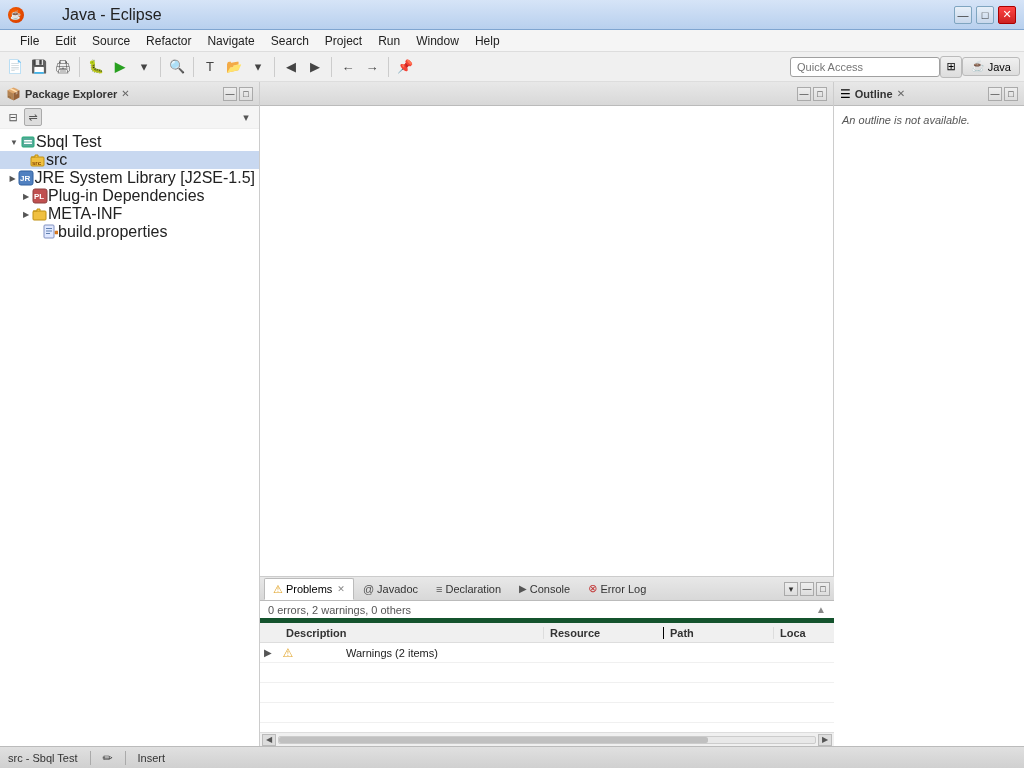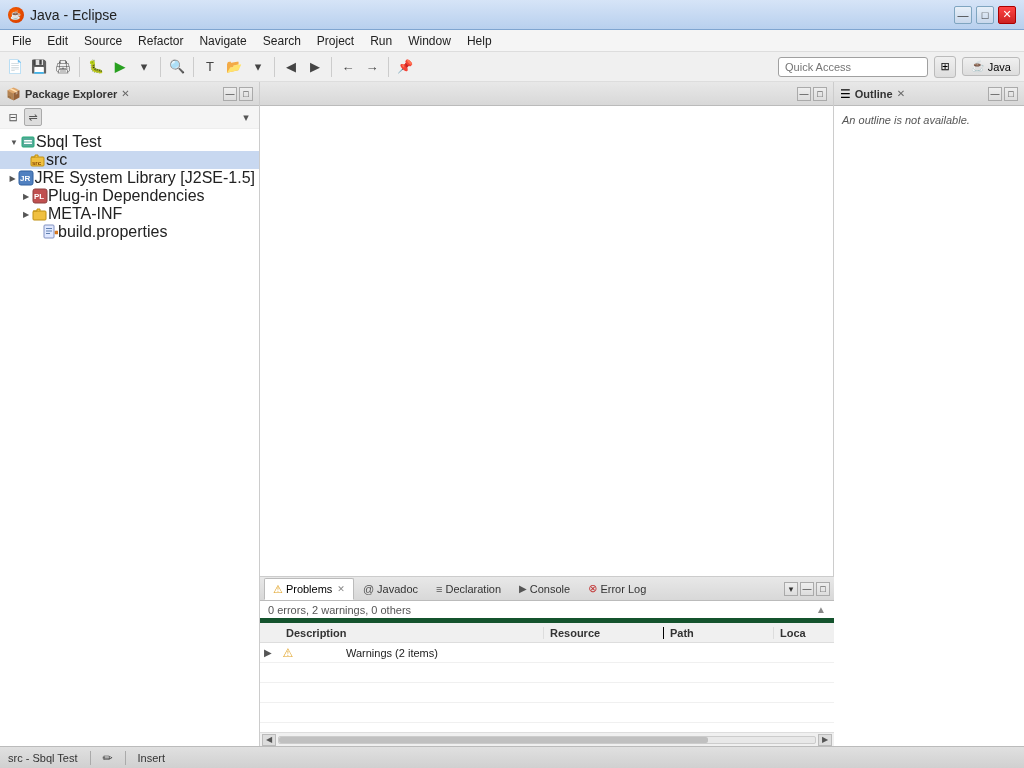--- a/index.html
+++ b/index.html
@@ -22,22 +22,23 @@
       gap: 6px;
     }
     #title-bar .app-icon {
       width: 16px; height: 16px;
       background: radial-gradient(circle at 40% 40%, #ff6600, #cc3300);
       border-radius: 50%;
       display: flex; align-items: center; justify-content: center;
       color: white; font-size: 9px; font-weight: bold;
     }
     #title-bar .title-text {
-      font-size: 14px;
+      font-size: 16px;
       color: #222;
+      margin-left: 32px;
     }
     #title-bar .title-controls {
       display: flex; gap: 4px;
     }
     .title-btn {
       width: 18px; height: 18px;
       display: flex; align-items: center; justify-content: center;
       font-size: 11px;
       cursor: pointer;
       border: 1px solid #7fa5c0;
@@ -46,21 +47,21 @@
       color: #333;
     }
     .title-btn.close { background: linear-gradient(to bottom, #f44, #c22); color: white; border-color: #a00; }
 
     
     #menu-bar {
       background: #f5f5f5;
       height: 22px;
       display: flex;
       align-items: center;
-      padding: 0 4px;
+      padding: 0 12px;
       border-bottom: 1px solid #ddd;
     }
     .menu-item {
       padding: 2px 8px;
       cursor: pointer;
       font-size: 12px;
       color: #222;
       border-radius: 2px;
     }
 
@@ -86,21 +87,20 @@
     }
     .toolbar-separator {
       width: 1px; height: 20px;
       background: #ccc;
       margin: 0 3px;
     }
     #quick-access {
       margin-left: auto;
       display: flex;
       align-items: center;
-      gap: 6px;
     }
     #quick-access input {
       width: 150px;
       height: 20px;
       border: 1px solid #a0a0a0;
       border-radius: 3px;
       padding: 0 6px;
       font-size: 11px;
       background: white;
       color: #666;

